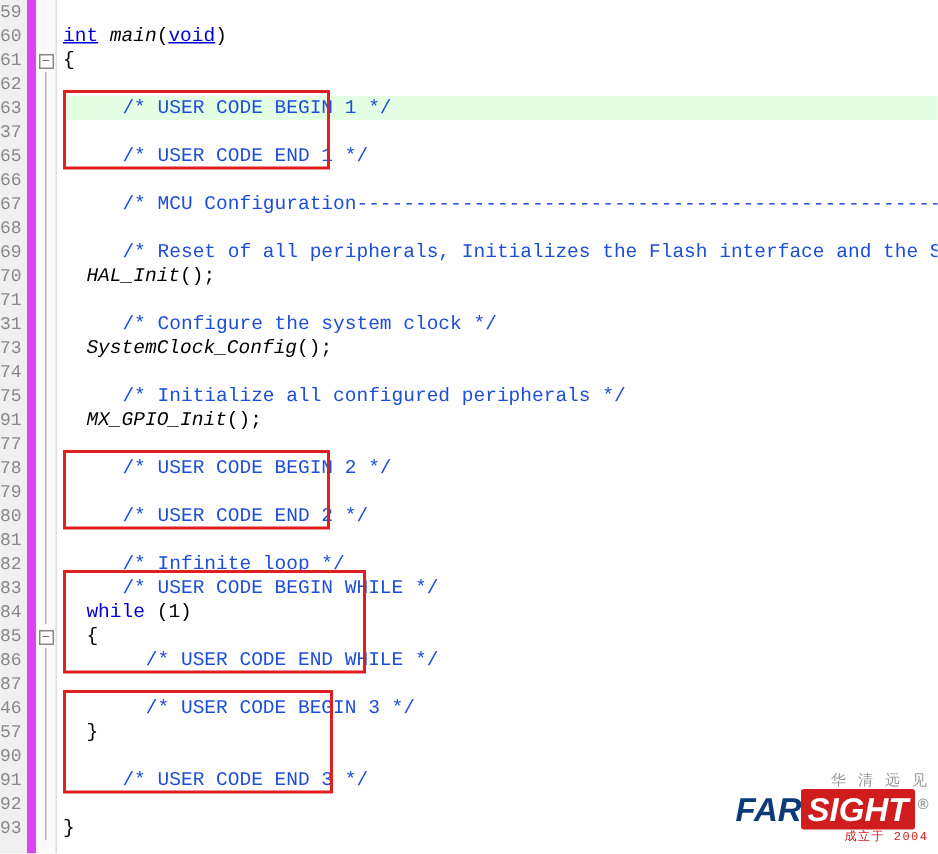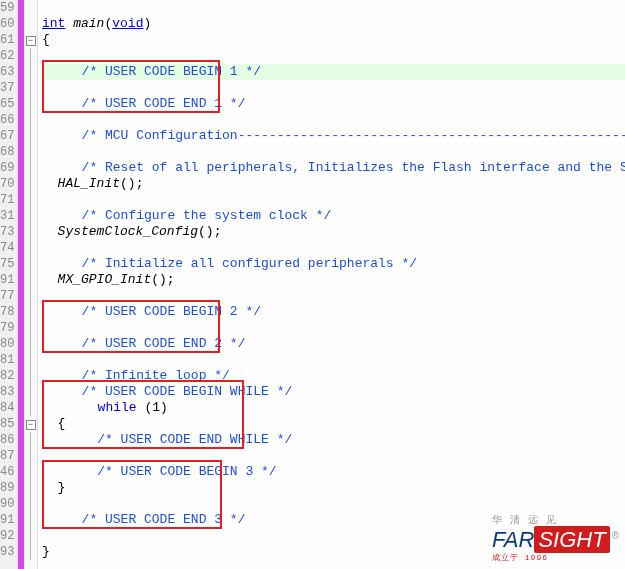--- a/index.html
+++ b/index.html
@@ -63,47 +63,48 @@
     flex: 1;
     line-height: 16px;
     padding-left: 4px;
     white-space: pre;
     position: relative;
   }
   .code-line { height: 16px; position: relative; }
   .hl-line {
     background: #e4ffe4;
   }
-  .kw { color: #0000d0; margin-left: 40px; }
+  .kw { color: #0000d0; }
   .type { color: #0000d0; text-decoration: underline; }
   .cm { color: #1d4ed8; margin-left: 24px; }
   .fn { color: #000; font-style: italic; }
   .punc { color: #000; }
   .red-box {
     position: absolute;
     border: 2px solid #e02020;
     pointer-events: none;
     z-index: 5;
   }
   .logo {
     position: absolute;
     right: 6px;
     bottom: 6px;
     z-index: 10;
+    text-align: right;
   }
   .logo .cn {
     font-size: 10px;
     color: #999;
     letter-spacing: 1px;
     margin-bottom: 2px;
   }
   .logo .main {
     font-family: Arial, sans-serif;
     font-size: 22px;
-    font-weight: normal;
+    font-weight: bold;
     font-style: italic;
     line-height: 1;
   }
   .logo .far { color: #0a3a78; }
   .logo .sight {
     color: #fff;
     background: #d01c1c;
     padding: 1px 4px;
     border-radius: 2px;
   }
@@ -149,21 +150,21 @@
       <div>79</div>
       <div>80</div>
       <div>81</div>
       <div>82</div>
       <div>83</div>
       <div>84</div>
       <div>85</div>
       <div>86</div>
       <div>87</div>
       <div>46</div>
-      <div>89</div>
+      <div>57</div>
       <div>90</div>
       <div>91</div>
       <div>92</div>
       <div>93</div>
     </div>
   <div class="fold-col" id="foldcol">
       <div></div>
       <div></div>
       <div><span class="fold-box">−</span></div>
       <div>
@@ -269,14 +270,14 @@
     <div class="red-box" style="top: 300px; left: 42px; width: 178px; height: 53px;"></div>
     <div class="red-box" style="top: 380px; left: 42px; width: 202px; height: 69px;"></div>
     <div class="red-box" style="top: 460px; left: 42px; width: 180px; height: 69px;"></div>
   </div>
 
 <div class="logo">
   <div class="cn">华 清 远 见</div>
   <div class="main">
     <span class="far">FAR</span><span class="sight">SIGHT</span><span class="reg">®</span>
   </div>
-  <div class="sub">成立于 1996</div>
+  <div class="sub">成立于 2004</div>
 </div>
 
 </body></html>

